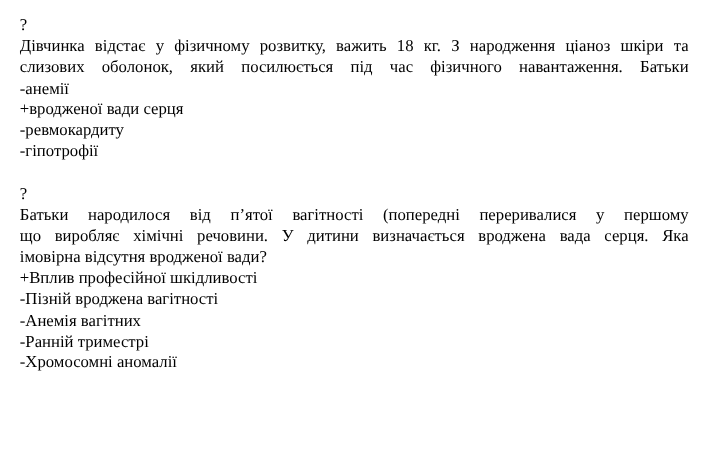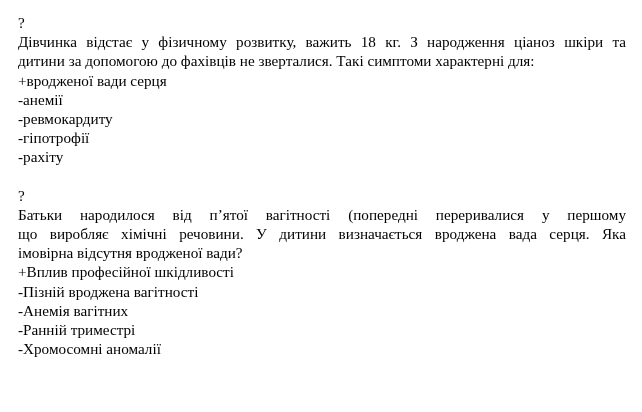--- a/index.html
+++ b/index.html
@@ -42,26 +42,25 @@
     }
   </style>
 </head>
 <body>
 
 <div class="page">
 
   <div>
     <span class="line">?</span>
     <span class="justify">Дівчинка відстає у фізичному розвитку, важить 18 кг. З народження ціаноз шкіри та</span>
-    <span class="line">дитини за допомогою до фахівців не зверталися. Такі симптоми характерні для:</span>
+    <span class="justify">слизових оболонок, який посилюється під час фізичного навантаження. Батьки</span>
+    <span class="line">-анемії</span>
     <span class="line">+вродженої вади серця</span>
-    <span class="line">-анемії</span>
     <span class="line">-ревмокардиту</span>
     <span class="line">-гіпотрофії</span>
-    <span class="line">-рахіту</span>
   </div>
 
   <span class="gap"></span>
 
   <div>
     <span class="line">?</span>
     <span class="justify">Батьки народилося від п’ятої вагітності (попередні переривалися у першому</span>
     <span class="justify">що виробляє хімічні речовини. У дитини визначається вроджена вада серця. Яка</span>
     <span class="line">імовірна відсутня вродженої вади?</span>
     <span class="line">+Вплив професійної шкідливості</span>

